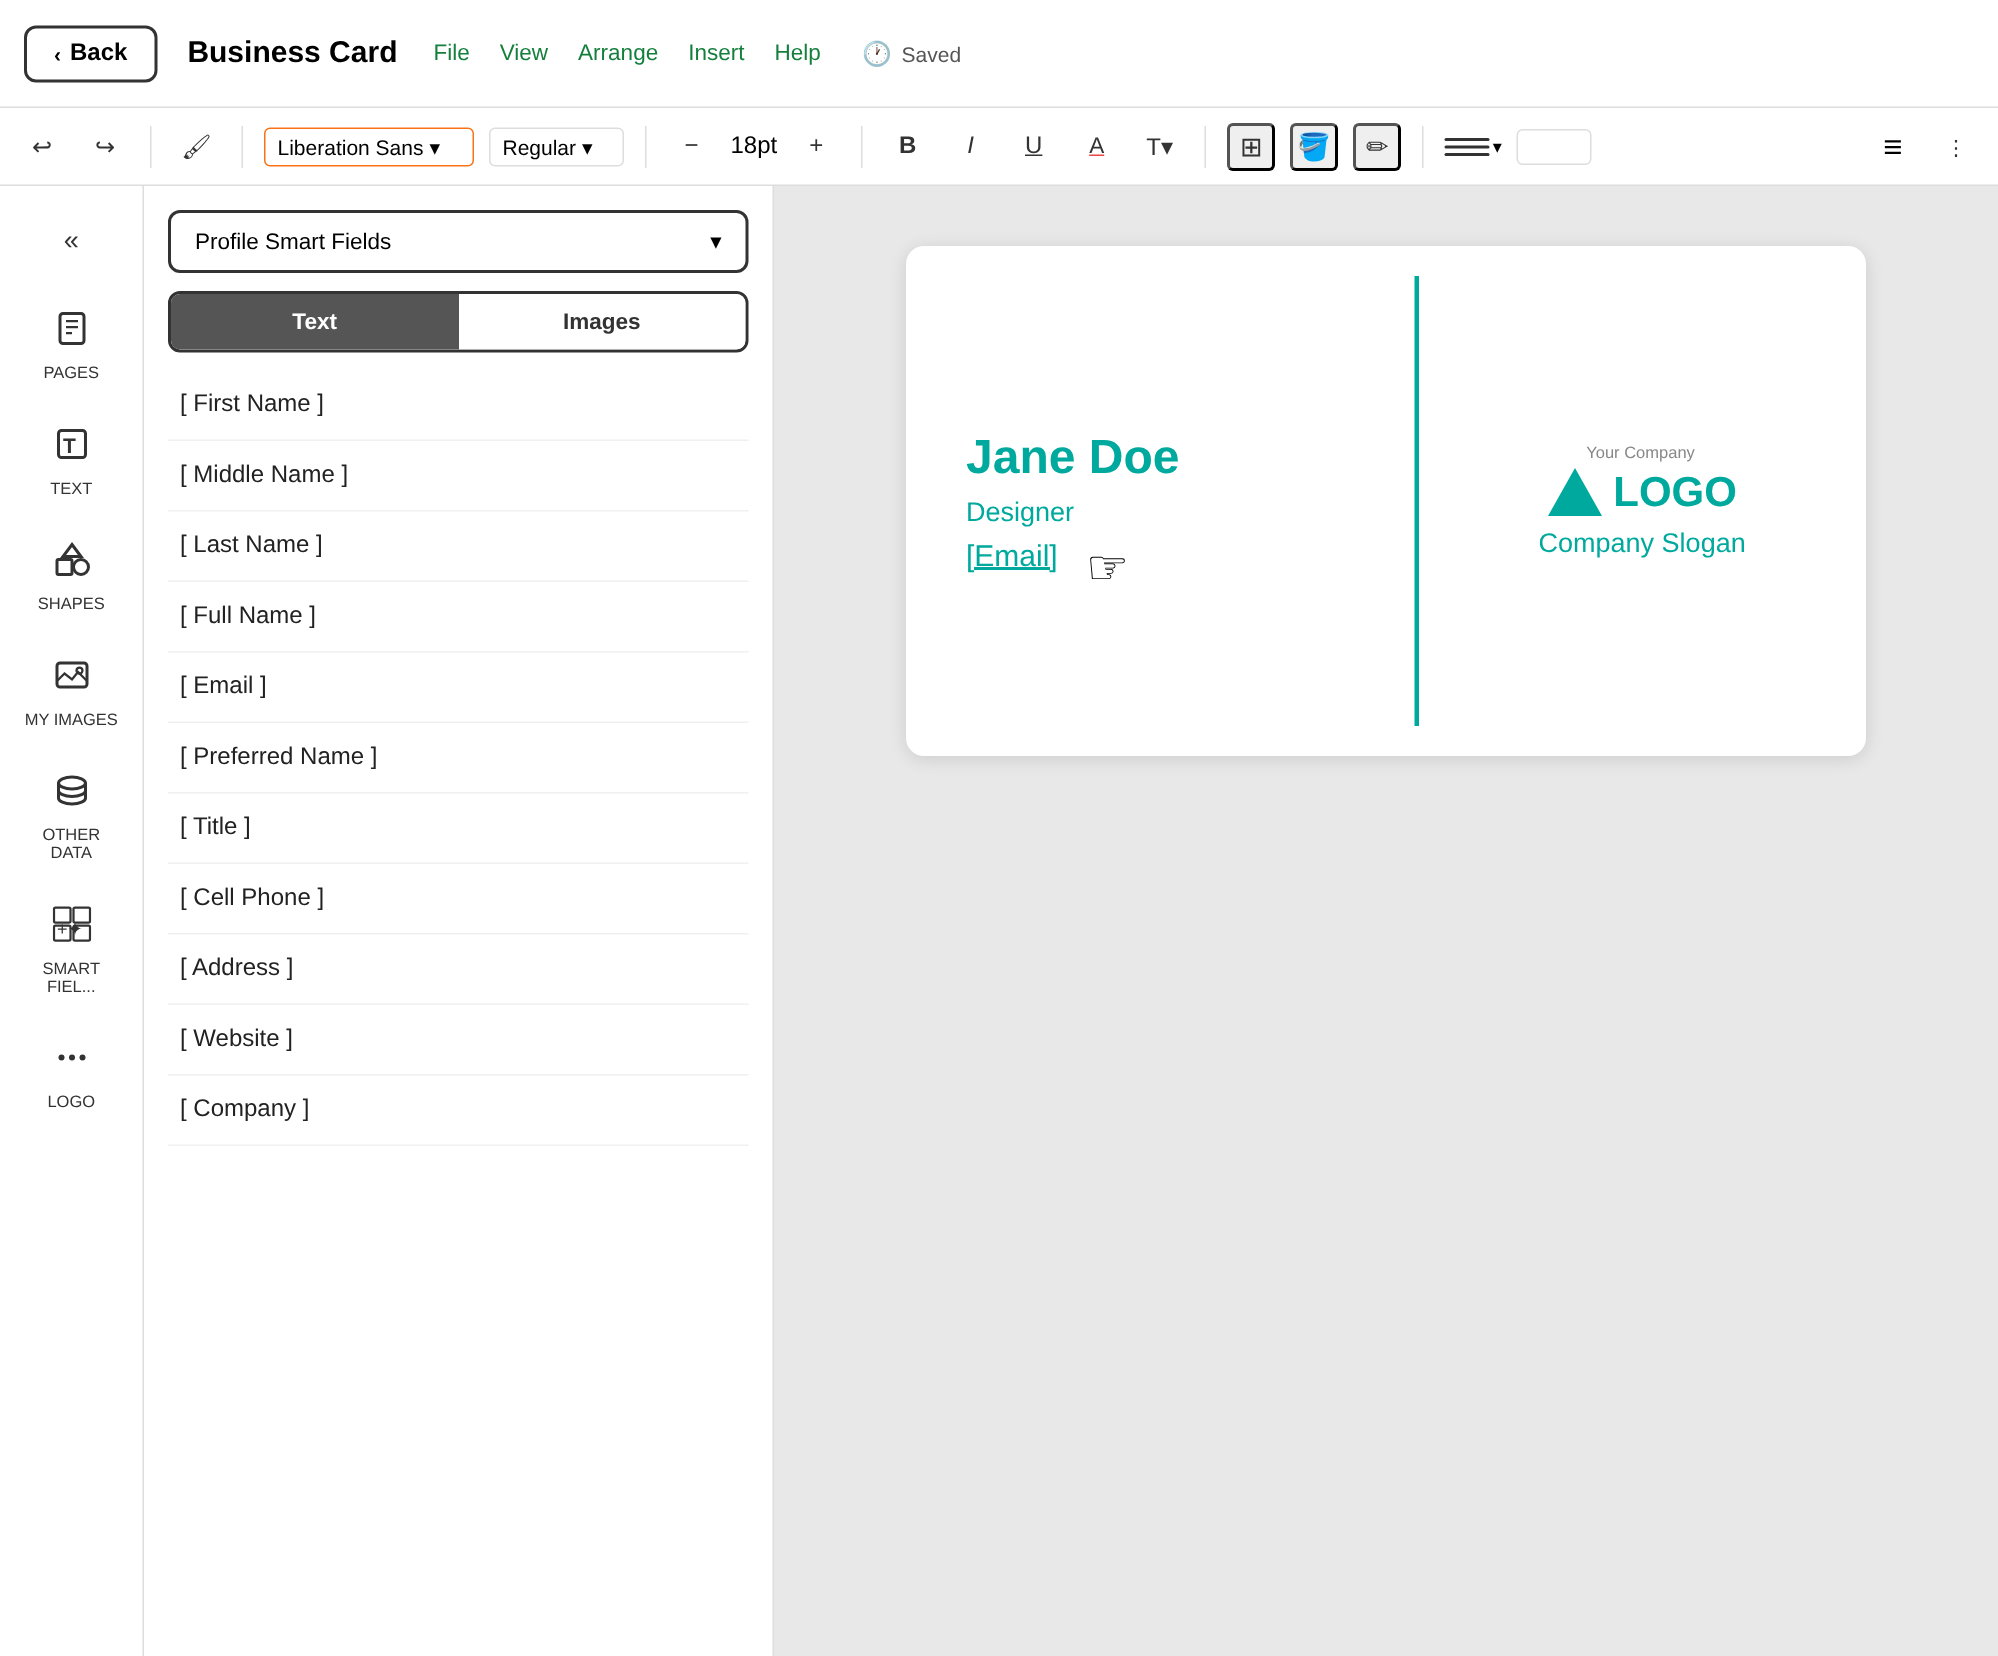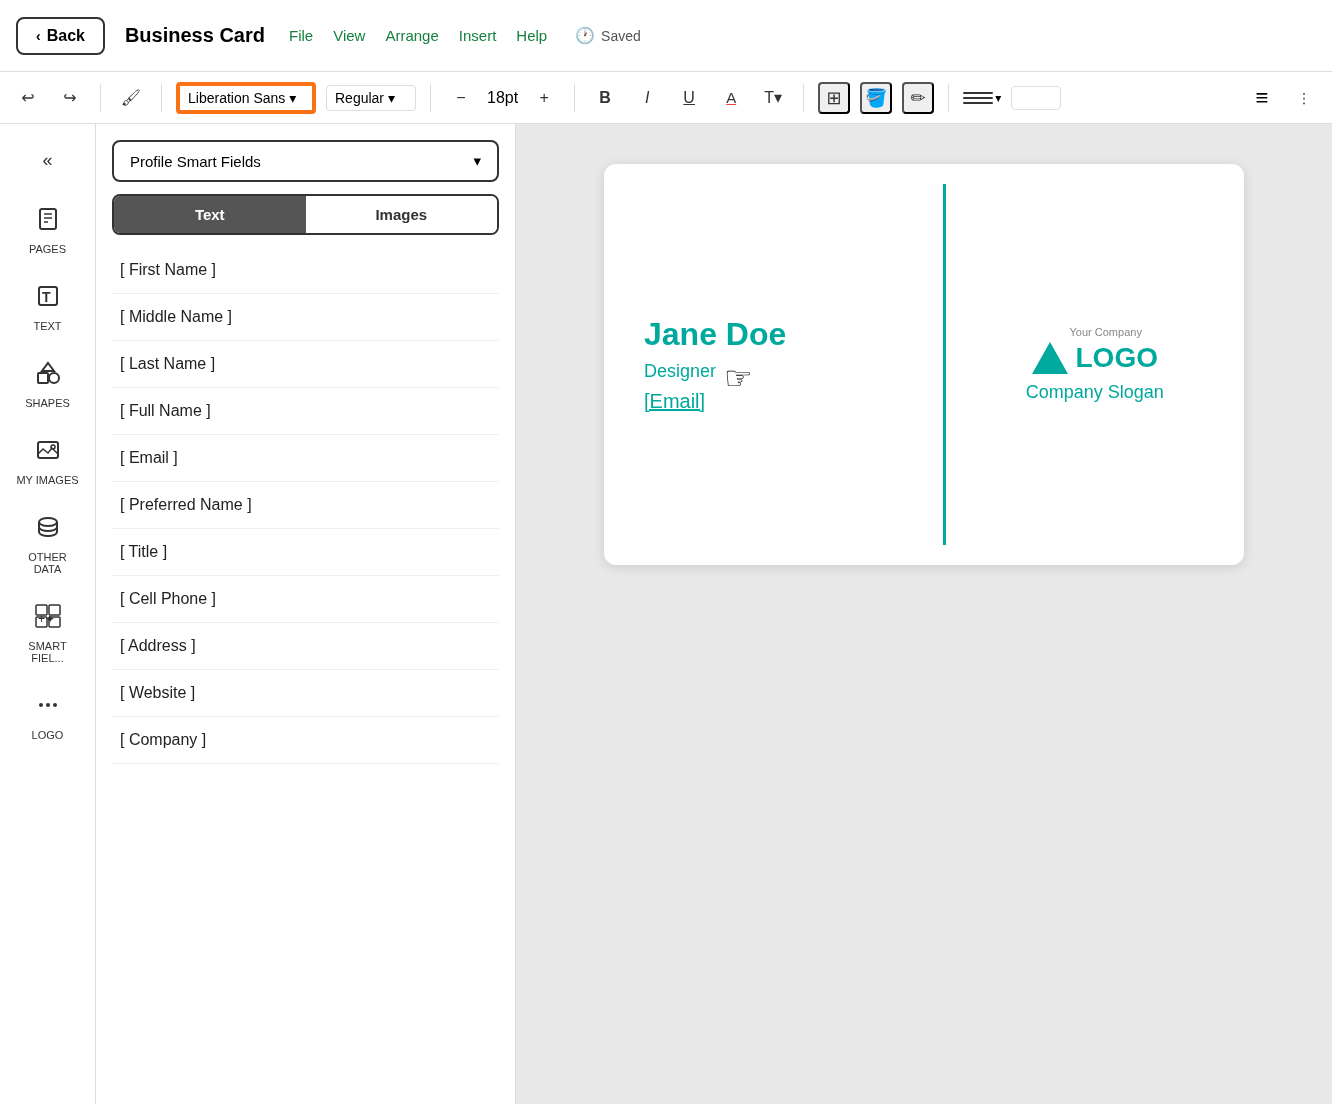--- a/index.html
+++ b/index.html
@@ -80,21 +80,21 @@
     .toolbar-sep {
       width: 1px;
       height: 28px;
       background: #ddd;
       margin: 0 4px;
     }
     .font-family-select {
       display: flex;
       align-items: center;
       gap: 4px;
-      border: 4px solid #f97316;
+      border: 1px solid #f97316;
       border-radius: 4px;
       padding: 4px 8px;
       font-size: 14px;
       cursor: pointer;
       min-width: 140px;
     }
     .font-style-select {
       display: flex;
       align-items: center;
       gap: 4px;
@@ -258,21 +258,21 @@
       justify-content: center;
       padding: 40px;
       overflow: auto;
     }
 
     
     .business-card {
       background: #fff;
       border-radius: 12px;
       width: 640px;
-      height: 401px;
+      height: 340px;
       box-shadow: 0 2px 12px rgba(0,0,0,0.12);
       display: flex;
       overflow: hidden;
       position: relative;
     }
     .card-left {
       flex: 1;
       display: flex;
       flex-direction: column;
       justify-content: center;
@@ -554,21 +554,21 @@
         <span class="card-title">Designer</span>
         <span class="card-email">
           <span>[Email]</span>
         </span>
       </div>
 
       <div class="card-divider"></div>
 
       <div class="card-right">
         <div class="logo-area">
-          <span style="font-size:11px;color:#888;align-self:flex-start;margin-left:38px;">Your Company</span>
+          <span style="font-size:11px;color:#888;align-self:flex-start;margin-left:26px;">Your Company</span>
           <div class="logo-wrapper">
             <div class="logo-triangle"></div>
             <span class="logo-text">LOGO</span>
           </div>
         </div>
         <span class="card-slogan">Company Slogan</span>
       </div>
 
       <div class="cursor-hand">☞</div>
     </div>

